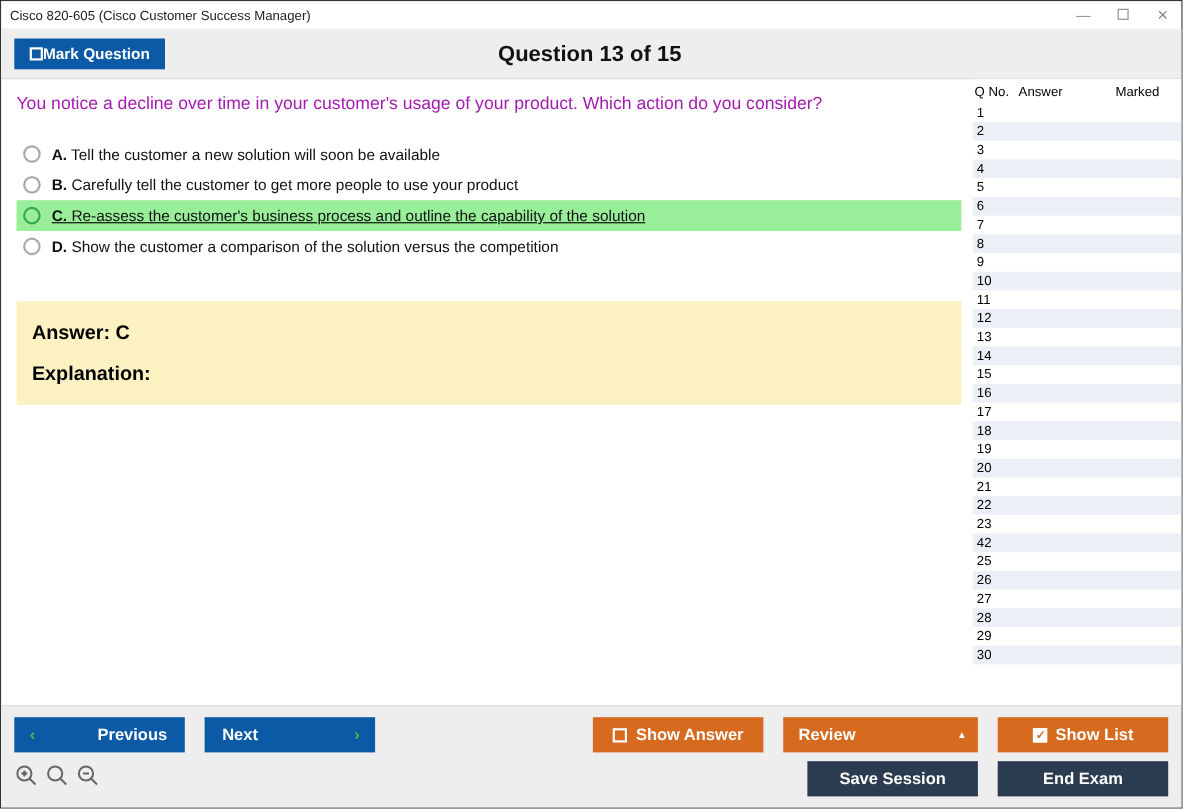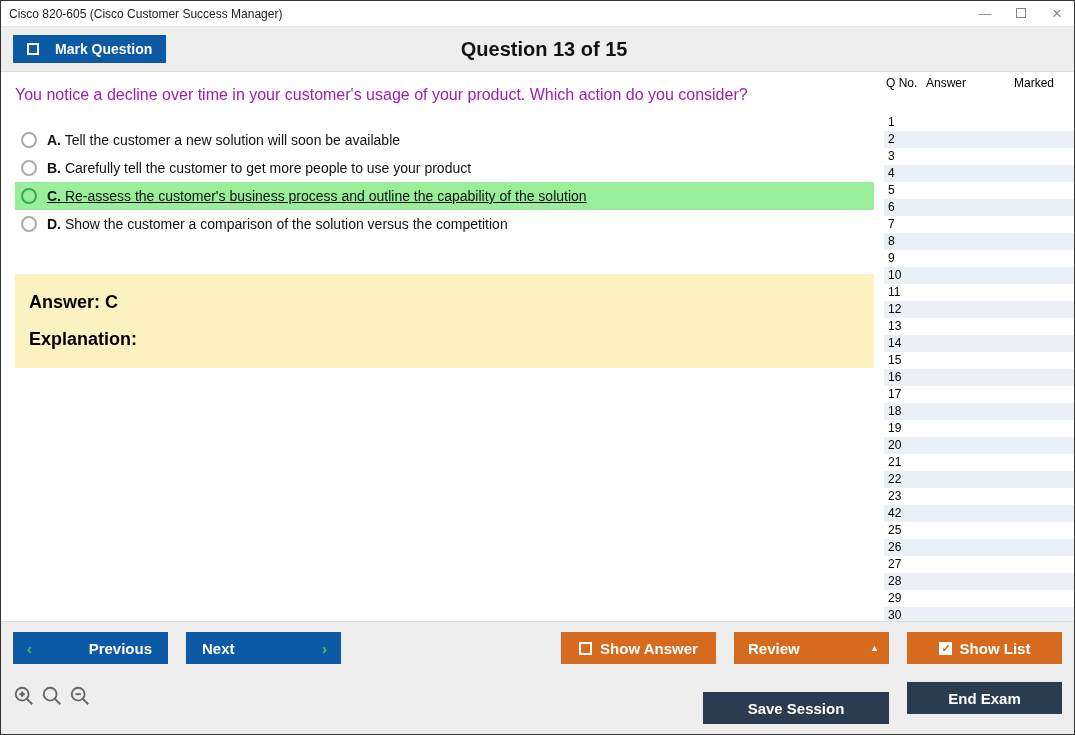--- a/index.html
+++ b/index.html
@@ -43,21 +43,21 @@
   }
   .mark-btn {
     background: #0c5aa6;
     color: #fff;
     font-weight: bold;
     border: none;
     padding: 6px 14px;
     font-size: 14px;
     display: inline-flex;
     align-items: center;
-    gap: 16px;
+    gap: 0;
     cursor: pointer;
   }
   .mark-btn .cb {
     width: 12px; height: 12px; border: 2px solid #fff; display: inline-block;
   }
   .question-header {
     flex: 1;
     text-align: center;
     font-weight: bold;
     font-size: 20px;
@@ -101,21 +101,20 @@
   .answerbox .al { font-weight: bold; margin-bottom: 16px; }
   .answerbox .ex { font-weight: bold; }
 
   .sidepanel {
     width: 190px;
     border-left: 0px solid #ccc;
     display: flex;
     flex-direction: column;
     font-size: 12px;
     background: #fff;
-    gap: 20px;
   }
   .sidehead {
     display: flex;
     padding: 4px 2px;
     font-size: 12px;
   }
   .sidehead .c1 { width: 40px; }
   .sidehead .c2 { width: 70px; }
   .sidehead .c3 { flex:1; text-align:center; }
   .sidegrid {
@@ -171,33 +170,33 @@
   .btn .chev { font-size: 15px; font-weight: bold; }
   .btn .cb2 { width: 13px; height: 13px; border: 2px solid #fff; display: inline-block; }
   .btn .cb2.checked { background: #fff; position: relative; }
   .btn .cb2.checked::after { content:"✓"; color:#d66a1e; font-size:11px; position:absolute; top:-2px; left:1px; font-weight:bold; }
   .btn .tri { font-size: 9px; }
 
   .footer-row1 .prev { width: 155px; justify-content: flex-start; padding-left: 14px; }
   .footer-row1 .next { width: 155px; justify-content: flex-end; padding-right: 14px; }
   .footer-row1 .spacer { flex: 1; }
   .footer-row1 .showans { width: 155px; }
-  .footer-row1 .review { width: 155px; justify-content: space-between; padding: 0 10px 0 14px; }
+  .footer-row1 .review { width: 177px; justify-content: space-between; padding: 0 10px 0 14px; }
   .footer-row1 .showlist { width: 155px; }
 
   .zoomicons {
     display: flex;
     gap: 6px;
     color: #666;
     font-size: 20px;
     align-items: center;
   }
   .zoomicons svg { width: 22px; height: 22px; stroke: #666; fill: none; stroke-width: 2; }
   .footer-row2 .spacer { flex: 1; }
-  .footer-row2 .save { width: 186px; margin-top: 20px; }
+  .footer-row2 .save { width: 155px; }
   .footer-row2 .end { width: 155px; }
   .footer-row2 { gap: 18px; }
   .prev .chev { color: #43c143; margin-right: auto; }
   .next .chev { color: #43c143; margin-left: auto; }
 </style>
 </head>
 <body>
 
 <div class="window">
 

